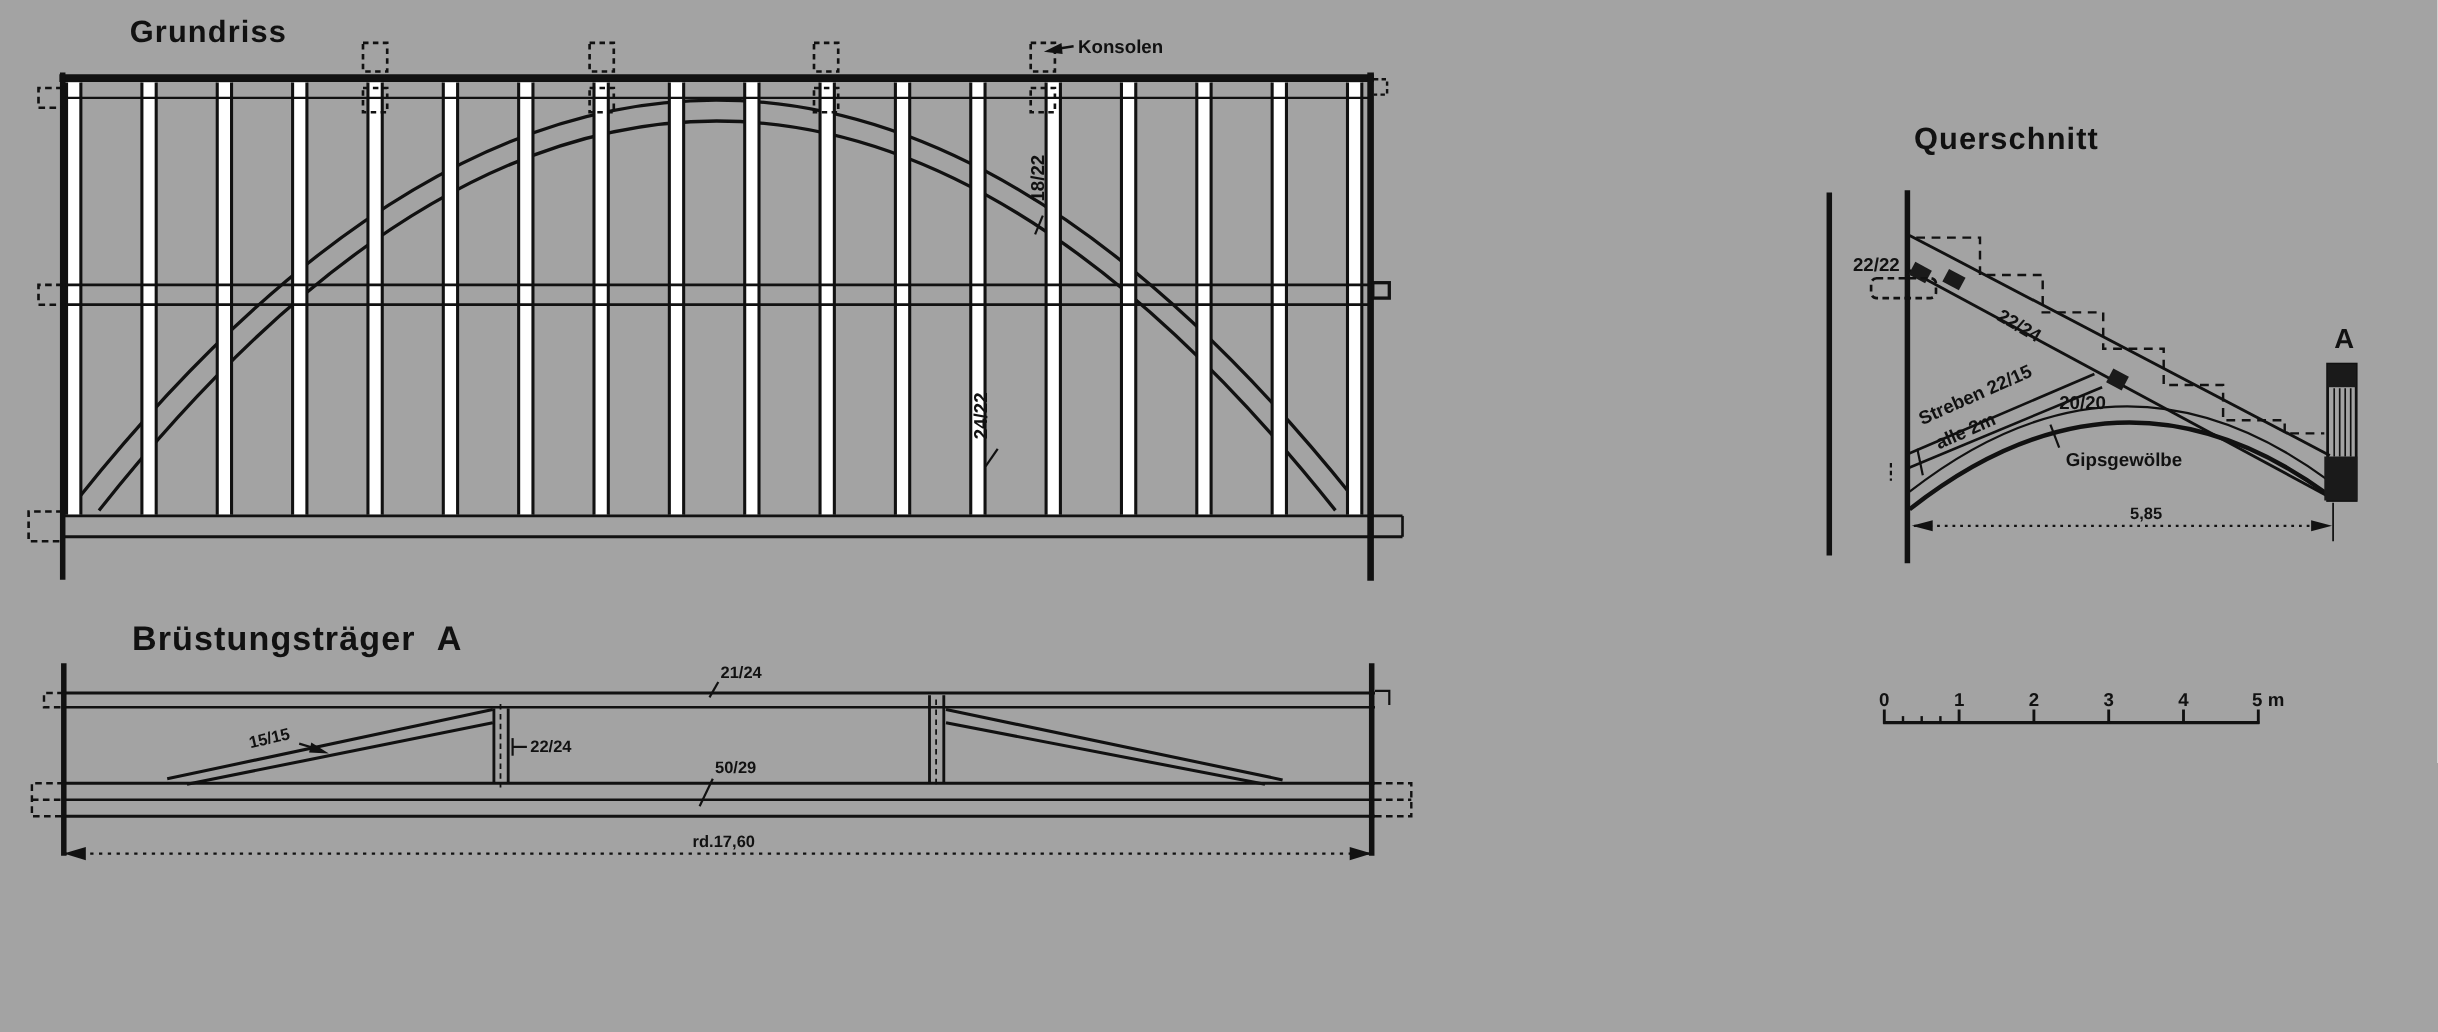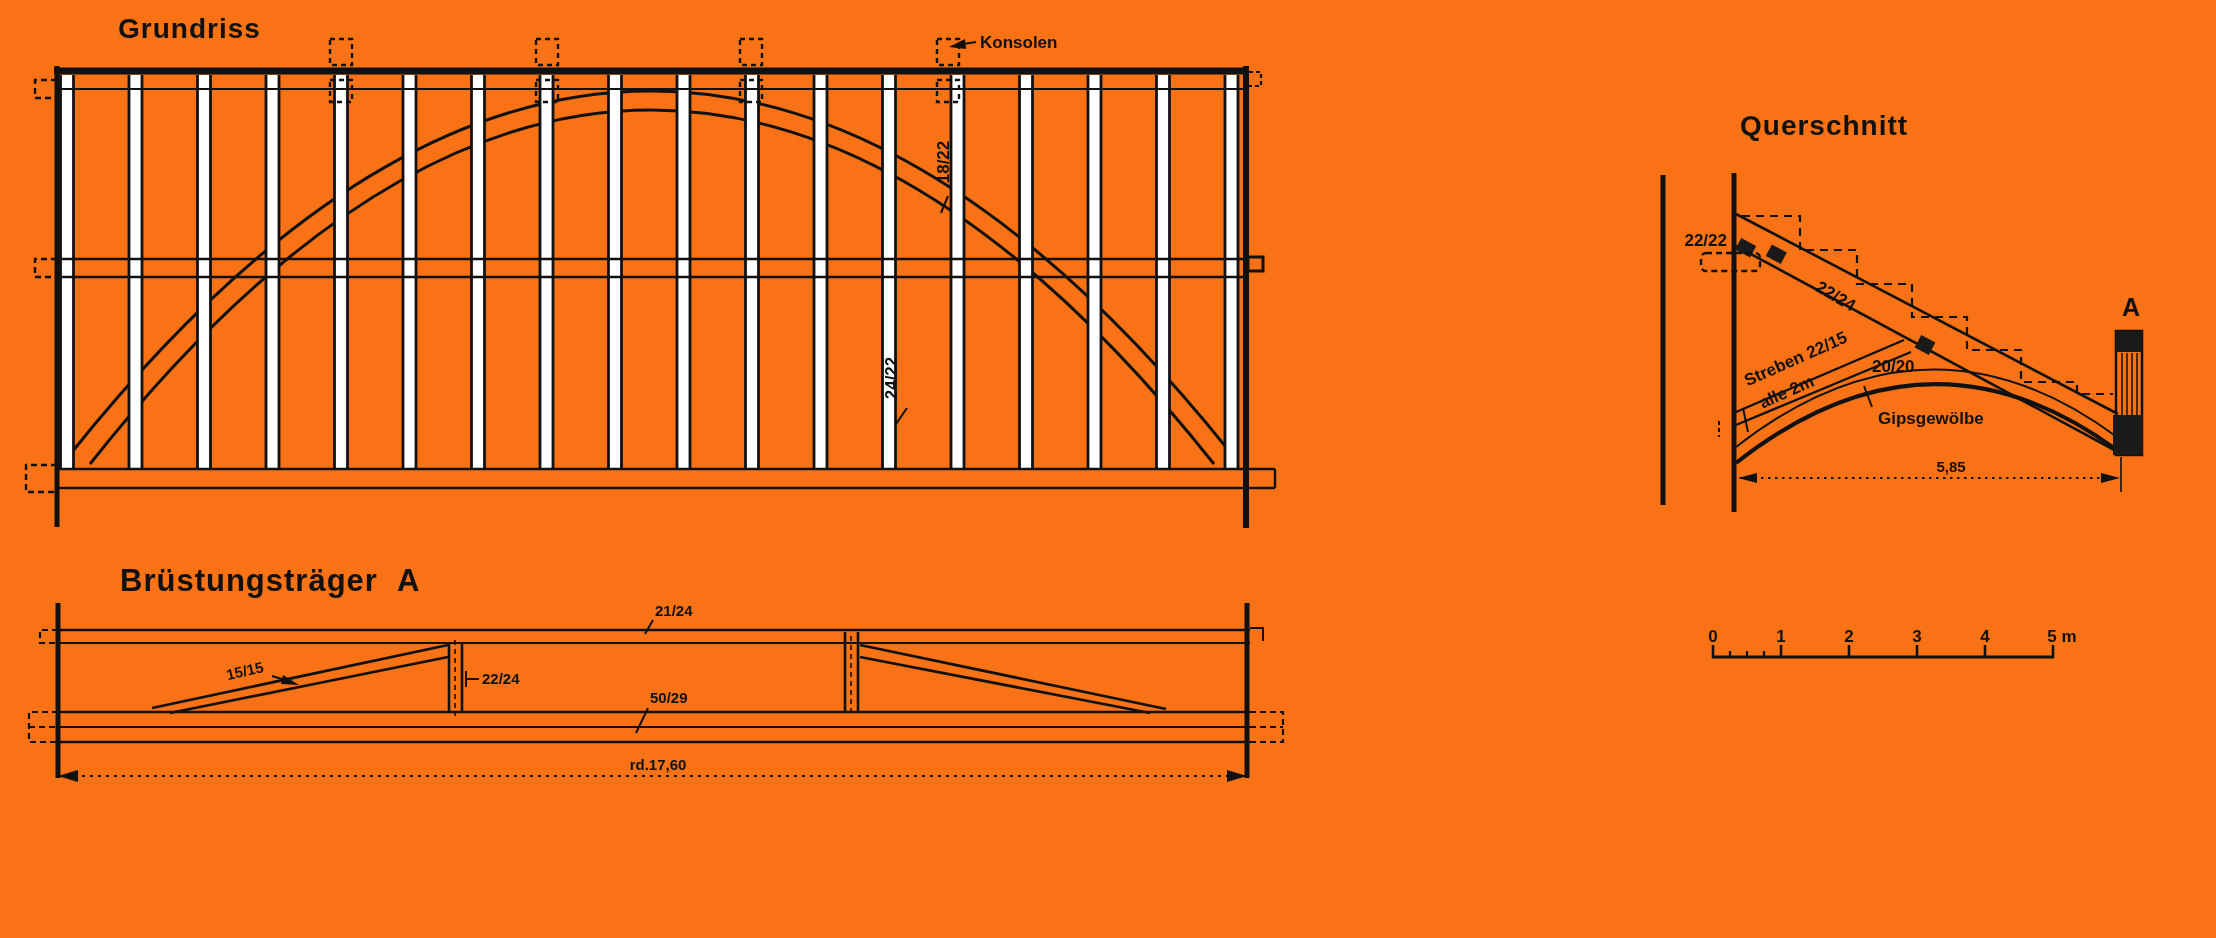--- a/index.html
+++ b/index.html
@@ -1,16 +1,16 @@
 <!DOCTYPE html>
 <html><head>
 <meta charset="utf-8">
 <style>
   html,body{margin:0;padding:0;background:#fff;}
-  .sheet{position:relative;width:2216px;height:938px;background:#f97316;overflow:hidden;}
+  .sheet{position:relative;width:2216px;height:938px;background:#a3a3a3;overflow:hidden;}
   svg{position:absolute;left:0;top:0;}
   text{font-family:"Liberation Sans", sans-serif;font-weight:bold;fill:#111;}
   .t-big{font-size:28px;letter-spacing:1px;}
   .t-huge{font-size:31px;letter-spacing:1px;}
   .t-sm{font-size:17px;}
   .t-xs{font-size:15px;}
   .ln{stroke:#111;fill:none;}
 </style>
 </head>
 <body>

